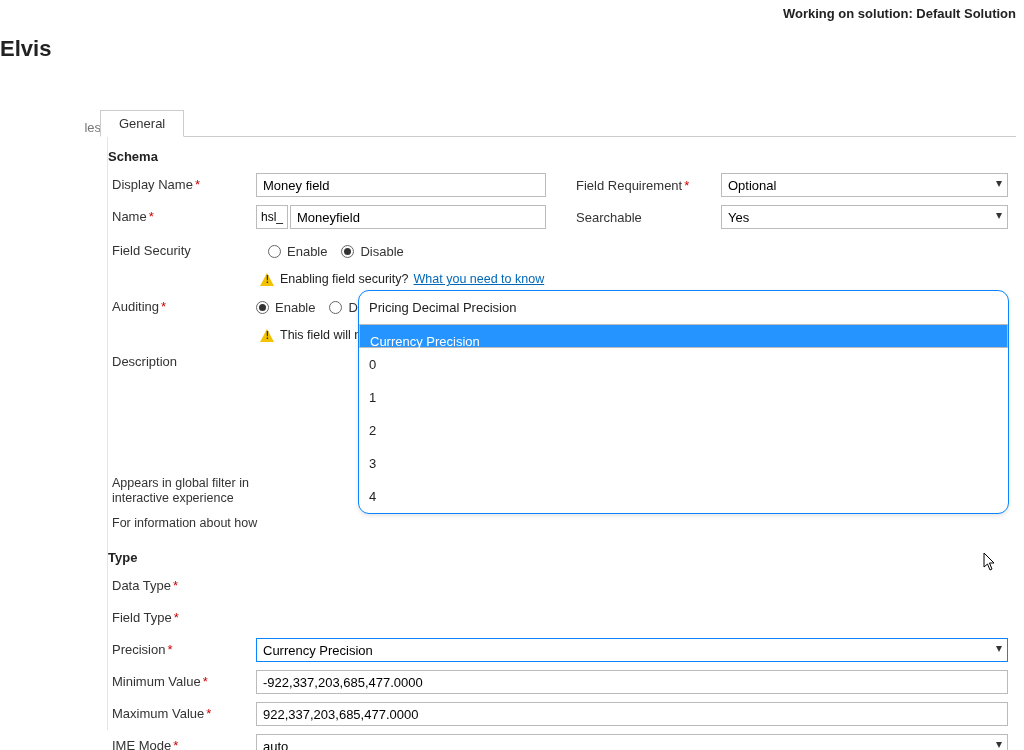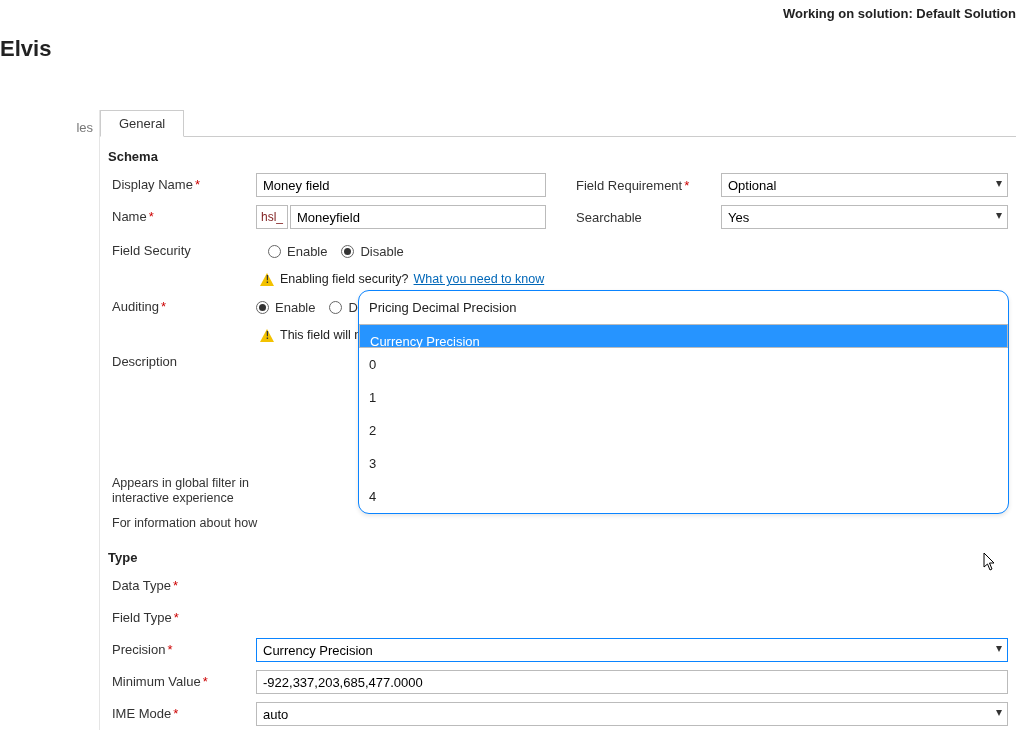--- a/index.html
+++ b/index.html
@@ -27,21 +27,21 @@
     top: 36px;
     left: 0;
     font-weight: 700;
     font-size: 22px;
     color: #222;
   }
   .left-col {
     position: absolute;
     left: 0;
     top: 110px;
-    width: 100px;
+    width: 108px;
     border-right: 1px solid #e5e5e5;
     height: 620px;
     padding-top: 10px;
     padding-right: 6px;
     font-size: 13px;
     color: #666;
     text-align: right;
   }
   .content {
     position: absolute;
@@ -119,21 +119,21 @@
     color: #333;
     pointer-events: none;
   }
   .prefix-box {
     display: inline-flex;
     align-items: center;
     border: 1px solid #bbb;
     padding: 0 4px;
     height: 24px;
     font-size: 12px;
-    color: #7f1d1d;
+    color: #000000;
     background:#fff;
     margin-right: 2px;
   }
   .radio-group { display:flex; align-items:center; gap: 14px; }
   .radio {
     display:inline-flex; align-items:center; gap:6px; font-size:13px; cursor:pointer;
   }
   .radio .dot {
     width: 13px; height: 13px; border:1px solid #666; border-radius:50%; display:inline-block; position:relative;
   }
@@ -311,20 +311,26 @@
         </div>
       </div>
     </div>
     <div class="row">
       <div class="lbl"><span>Minimum Value</span><span class="req">*</span></div>
       <div class="ctl-wide">
         <input type="text" class="tb-full" value="-922,337,203,685,477.0000" style="">
       </div>
     </div>
     <div class="row">
+      <div class="lbl"><span>Maximum Value</span><span class="req">*</span></div>
+      <div class="ctl-wide">
+        <input type="text" class="tb-full" value="922,337,203,685,477.0000" style="">
+      </div>
+    </div>
+    <div class="row">
       <div class="lbl"><span>IME Mode</span><span class="req">*</span></div>
       <div class="ctl-wide">
         <div class="sel-wrap">
           <input type="text" class="sel" readonly="" value="auto" style="">
         </div>
       </div>
     </div>
   </div>
 
   <div class="dropdown-open" id="precDrop" style="left:258px; top:228px; right:7px;border-radius:11px;">

